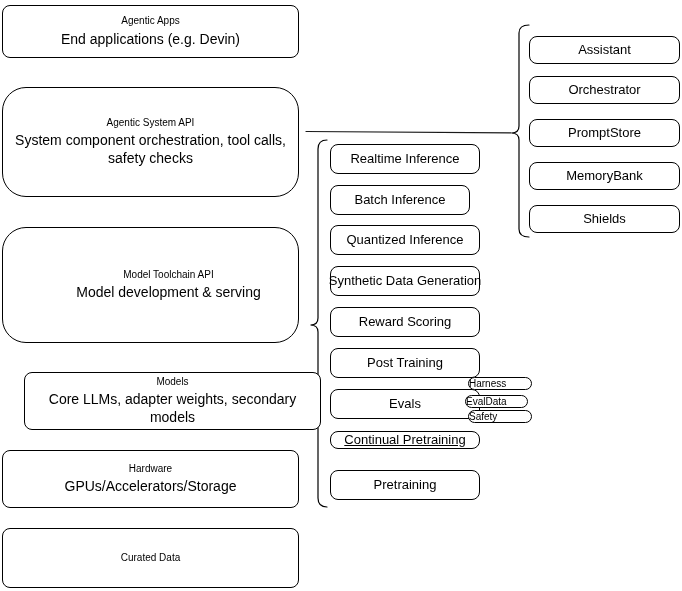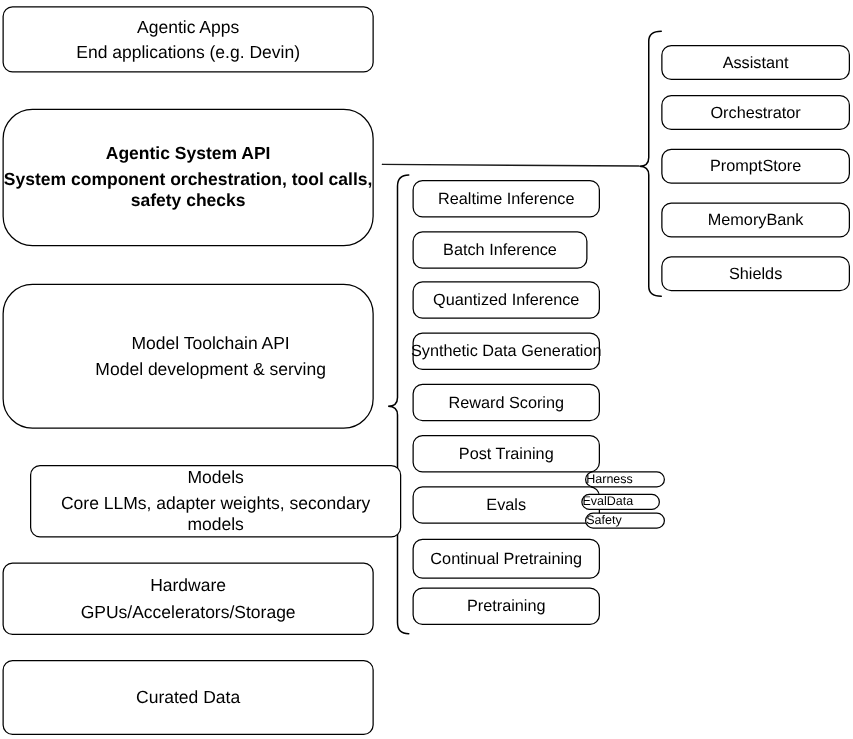--- a/index.html
+++ b/index.html
@@ -17,21 +17,21 @@
     box-sizing:border-box;
     background:#ffffff;
     border:1px solid #000000;
     display:flex;
     align-items:center;
     justify-content:center;
     flex-direction:column;
     text-align:center;
     line-height:1.25;
   }
-  .node .title{font-size:14px;}
+  .node .title{font-size:10px;}
   .node .subtitle{font-size:14px;margin-top:3px;}
   .node .label{font-size:13px;white-space:nowrap;}
   .big{border-radius:24px;}
   .small{border-radius:8px;}
   .pill{
     position:absolute;
     box-sizing:border-box;
     background:#ffffff;
     border:1px solid #000000;
     border-radius:8px;
@@ -51,21 +51,21 @@
     <path d="M 306 131.5 L 511 132.8" stroke="#1a1a1a" stroke-width="1.2" fill="none" stroke-linecap="round"></path>
     <path d="M 529 25 Q 519 25 519 33 L 519 126 Q 519 133 511.5 133 Q 519 133 519 140 L 519 229 Q 519 237 529 237" stroke="#000000" stroke-width="1.2" fill="none" stroke-linecap="round"></path>
     <path d="M 327 140 Q 318 140 318 149 L 318 318 Q 318 325 310.5 325 Q 318 325 318 332 L 318 498 Q 318 507 327 507" stroke="#000000" stroke-width="1.2" fill="none" stroke-linecap="round"></path>
   </svg>
 
   <div class="node small" style="left:2px;top:5px;width:297px;height:53px;">
     <div class="title">Agentic Apps</div>
     <div class="subtitle">End applications (e.g. Devin)</div>
   </div>
 
-  <div class="node big" style="left:2px;top:87px;width:297px;height:110px;font-weight:bold;">
+  <div class="node big" style="left:2px;top:87px;width:297px;height:110px;">
     <div class="title">Agentic System API</div>
     <div class="subtitle">System component orchestration, tool calls, safety checks</div>
   </div>
 
   <div class="node big" style="left:2px;top:227px;width:297px;height:116px;padding-left:36px;">
     <div class="title">Model Toolchain API</div>
     <div class="subtitle">Model development &amp; serving</div>
   </div>
 
   <div class="node small" style="left:2px;top:372px;width:297px;height:58px;margin-left:22px;">
@@ -96,21 +96,21 @@
   </div>
   <div class="node small" style="left:330px;top:307px;width:150px;height:30px;">
     <div class="label">Reward Scoring</div>
   </div>
   <div class="node small" style="left:330px;top:348px;width:150px;height:30px;">
     <div class="label">Post Training</div>
   </div>
   <div class="node small" style="left:330px;top:389px;width:150px;height:30px;">
     <div class="label">Evals</div>
   </div>
-  <div class="node small" style="left:330px;top:431px;width:150px;height:32px;">
+  <div class="node small" style="left:330px;top:431px;width:150px;height:18px;text-decoration:underline;">
     <div class="label">Continual Pretraining</div>
   </div>
   <div class="node small" style="left:330px;top:470px;width:150px;height:30px;">
     <div class="label">Pretraining</div>
   </div>
 
   <div class="pill" style="left:468px;top:377px;width:64px;height:13px;">
     <span>Harness</span>
   </div>
   <div class="pill" style="left:465px;top:395px;width:63px;height:13px;">

